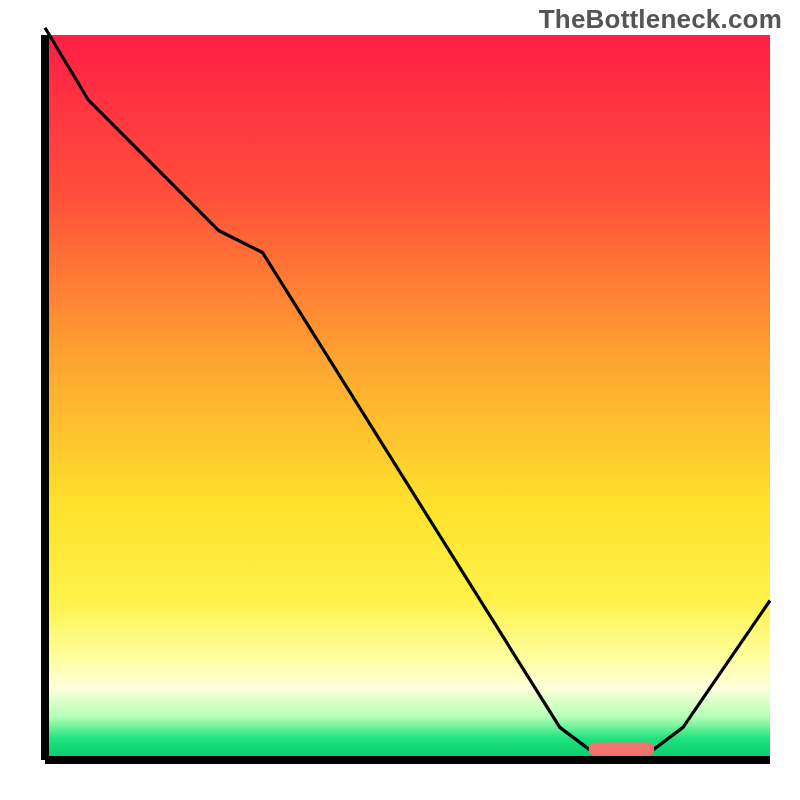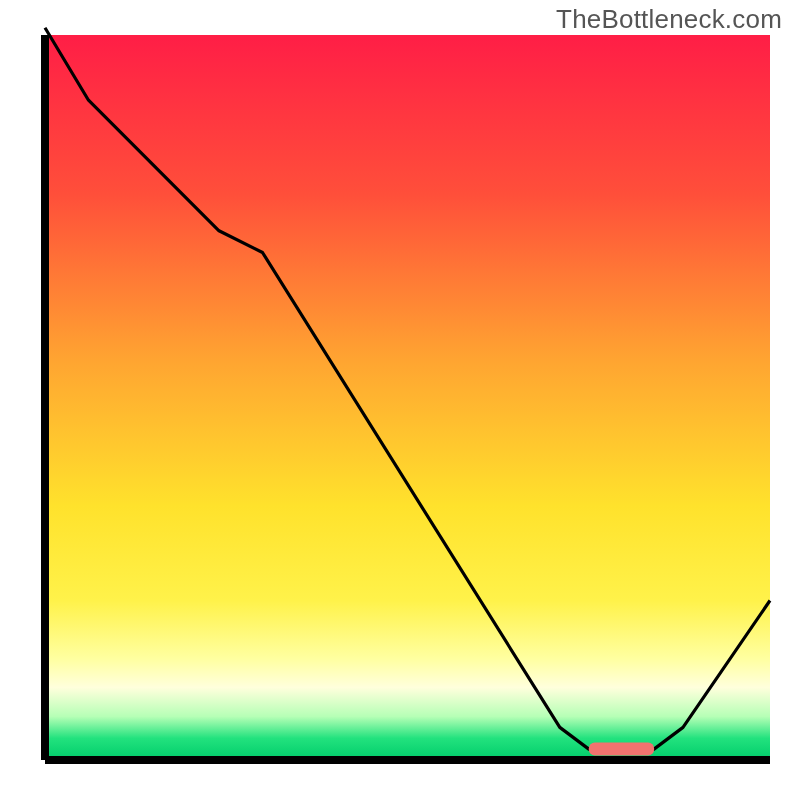--- a/index.html
+++ b/index.html
@@ -14,21 +14,21 @@
     position: relative;
     width: 800px;
     height: 800px;
   }
   .watermark {
     position: absolute;
     top: 4px;
     right: 18px;
     font-family: Arial, Helvetica, sans-serif;
     font-size: 26px;
-    font-weight: 400;
+    font-weight: 700;
     color: #555555;
     letter-spacing: 0.2px;
   }
   svg.plot {
     position: absolute;
     left: 0;
     top: 0;
   }
 </style>
 </head>

